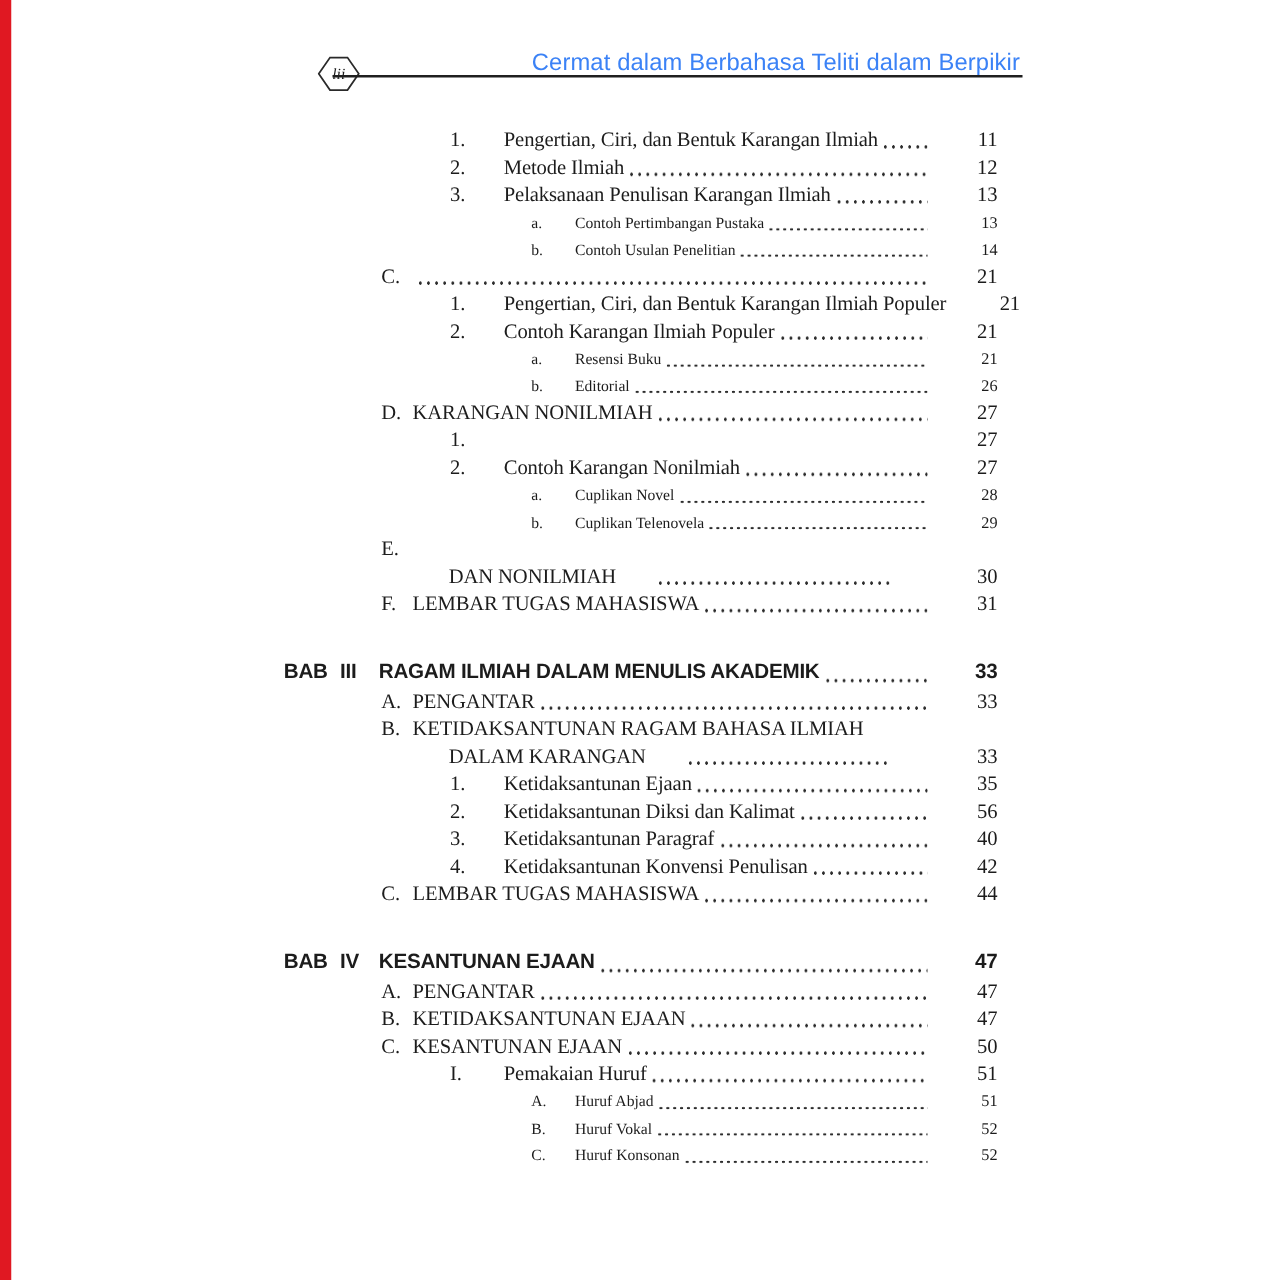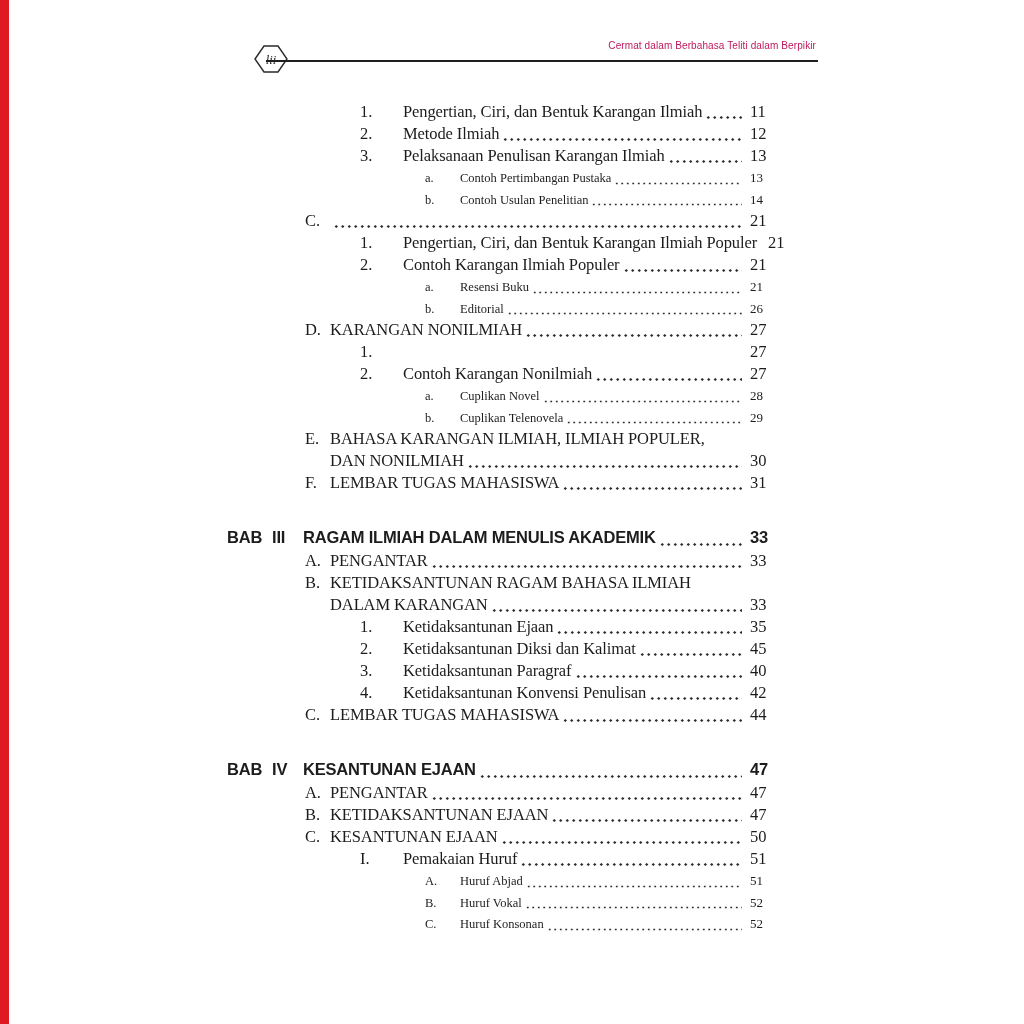--- a/index.html
+++ b/index.html
@@ -11,36 +11,36 @@
   .red-stripe {
     position:absolute; left:0; top:0; width:9px; height:1024px;
     background:#e01822;
   }
   
   .hdr-badge { position:absolute; left:254px; top:44px; width:34px; height:30px; }
   .hdr-rule  { position:absolute; left:266px; top:60px; width:552px; height:2px;
                background:#1f1f1f; }
   .running-head {
     position:absolute; top:40px; right:208px;
-    font-family:"Liberation Sans", sans-serif; font-size:10px; color:#be185d;
+    font-family:"Liberation Sans", sans-serif; font-size:19px; color:#3b82f6;
     letter-spacing:0.1px; white-space:nowrap;
   }
   
   .toc { position:absolute; top:101px; left:0; width:1024px; }
   .row { display:flex; align-items:baseline; padding-right:226px; box-sizing:border-box; }
   .r-main { height:22px;   line-height:22px;   font-size:16.5px; letter-spacing:-0.1px; }
   .r-sub  { height:21.5px; line-height:21.5px; font-size:12.5px; }
   .r-bab  { height:26px;   line-height:26px;
             font-family:Liberation Sans, sans-serif; font-weight:bold;
             font-size:16.5px; letter-spacing:-0.2px; }
   .r-gap  { height:30px; }
 
   .r-num        { padding-left:360px; }
   .r-alpha      { padding-left:305px; }
-  .r-alpha-cont { padding-left:330px; }
+  .r-alpha-cont { padding-left:330px;gap:29px; }
   .r-sub        { padding-left:425px; }
   .r-bab        { padding-left:227px; }
 
   .label { flex:0 0 43px; }
   .r-alpha .label { flex-basis:25px; }
   .r-alpha-cont .label { flex-basis:0; }
   .r-sub  .label { flex-basis:35px; }
   .bab-word  { flex:0 0 45px; }
   .bab-roman { flex:0 0 31px; }
 
@@ -52,21 +52,21 @@
     background-image:radial-gradient(circle, #2b2b2b 1.15px, transparent 1.4px);
     background-size:6.5px 3px; background-repeat:repeat-x;
     background-position:left bottom;
   }
   .r-sub .leader {
     background-image:radial-gradient(circle, #2b2b2b 0.95px, transparent 1.15px);
     background-size:5.5px 3px; margin-bottom:4px;
   }
   .leader.no-dots { background-image:none; }
 
-  .page { flex:0 0 48px; }
+  .page { flex:0 0 48px; text-align:right; }
   .r-sub .page { font-size:13px; }
 </style>
 </head>
 <body>
 
 <div class="red-stripe"></div>
 
 <div class="hdr-badge">
   <svg width="34" height="30" viewBox="0 0 34 30">
     <polygon points="1,15 10,2 24,2 33,15 24,28 10,28" fill="#ffffff" stroke="#2a2a2a" stroke-width="1.4"></polygon>
@@ -175,21 +175,20 @@
 
   <div class="row r-sub r-sub2">
     <span class="label">b.</span>
     <span class="title">Cuplikan Telenovela</span>
     <span class="leader"></span>
     <span class="page">29</span>
   </div>
 
   <div class="row r-alpha r-main">
     <span class="label">E.</span>
-    <span class="title">BAHASA KARANGAN ILMIAH, ILMIAH POPULER,</span>
     <span class="leader no-dots"></span>
     <span class="page"></span>
   </div>
 
   <div class="row r-alpha-cont r-main">
     <span class="label"></span>
     <span class="title">DAN NONILMIAH</span>
     <span class="leader"></span>
     <span class="page">30</span>
   </div>
@@ -234,21 +233,21 @@
     <span class="label">1.</span>
     <span class="title">Ketidaksantunan Ejaan</span>
     <span class="leader"></span>
     <span class="page">35</span>
   </div>
 
   <div class="row r-num r-main">
     <span class="label">2.</span>
     <span class="title">Ketidaksantunan Diksi dan Kalimat</span>
     <span class="leader"></span>
-    <span class="page">45</span>
+    <span class="page">56</span>
   </div>
 
   <div class="row r-num r-main">
     <span class="label">3.</span>
     <span class="title">Ketidaksantunan Paragraf</span>
     <span class="leader"></span>
     <span class="page">40</span>
   </div>
 
   <div class="row r-num r-main">

